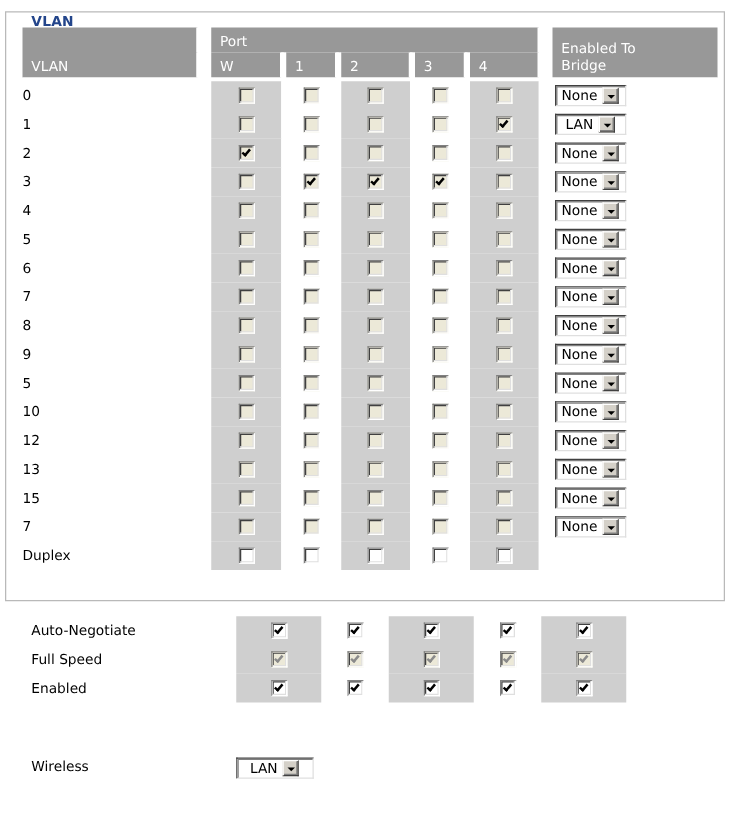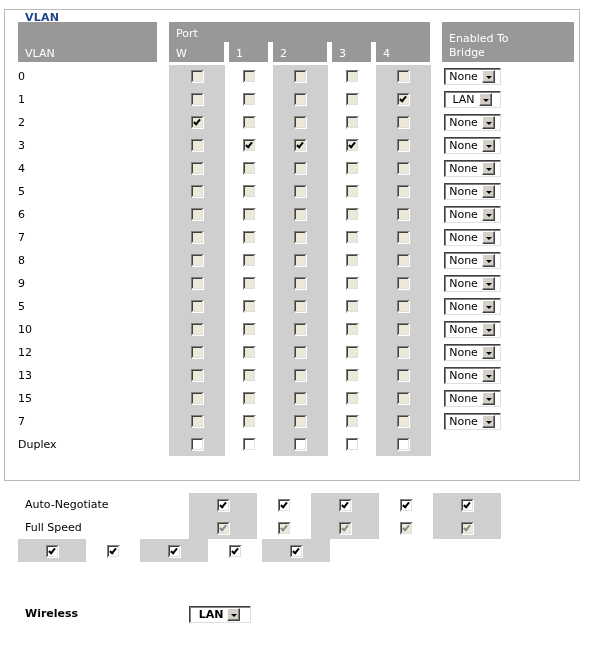--- a/index.html
+++ b/index.html
@@ -98,21 +98,21 @@
 
   
   .bottom{position:absolute;left:13px;width:556px;}
   .brow{display:flex;align-items:center;height:23px;}
   .blabel{width:164px;padding-left:7px;font-size:11px;line-height:14px;}
   .bcell{width:68px;text-align:center;}
   .bcell.band{background:#cfcfcf;height:23px;line-height:23px;}
   .bcell.plain{background:#ffffff;height:23px;line-height:23px;}
   .bcell.narrow{width:48px;}
 
-  .bottom-ctl{display:flex;align-items:center;font-weight:bold;}
+  .bottom-ctl{display:flex;align-items:center;}
   .bottom-ctl .blabel{width:164px;}
 </style>
 </head>
 <body>
 
 <div class="panel">
   <span class="legend">VLAN</span>
 
   <div class="grid">
     <table>
@@ -484,20 +484,21 @@
         <div style="width:3px"></div>
         <div class="bcell plain narrow"><span class="cb dischecked"></span></div>
         <div style="width:3px"></div>
         <div class="bcell band"><span class="cb dischecked"></span></div>
         <div style="width:3px"></div>
         <div class="bcell plain narrow"><span class="cb dischecked"></span></div>
         <div style="width:3px"></div>
         <div class="bcell band"><span class="cb dischecked"></span></div>
       </div>
       <div class="brow">
+        <div class="blabel">Enabled</div>
         <div class="bcell band"><span class="cb checked white"></span></div>
         <div style="width:3px"></div>
         <div class="bcell plain narrow"><span class="cb checked white"></span></div>
         <div style="width:3px"></div>
         <div class="bcell band"><span class="cb checked white"></span></div>
         <div style="width:3px"></div>
         <div class="bcell plain narrow"><span class="cb checked white"></span></div>
         <div style="width:3px"></div>
         <div class="bcell band"><span class="cb checked white"></span></div>
       </div>

